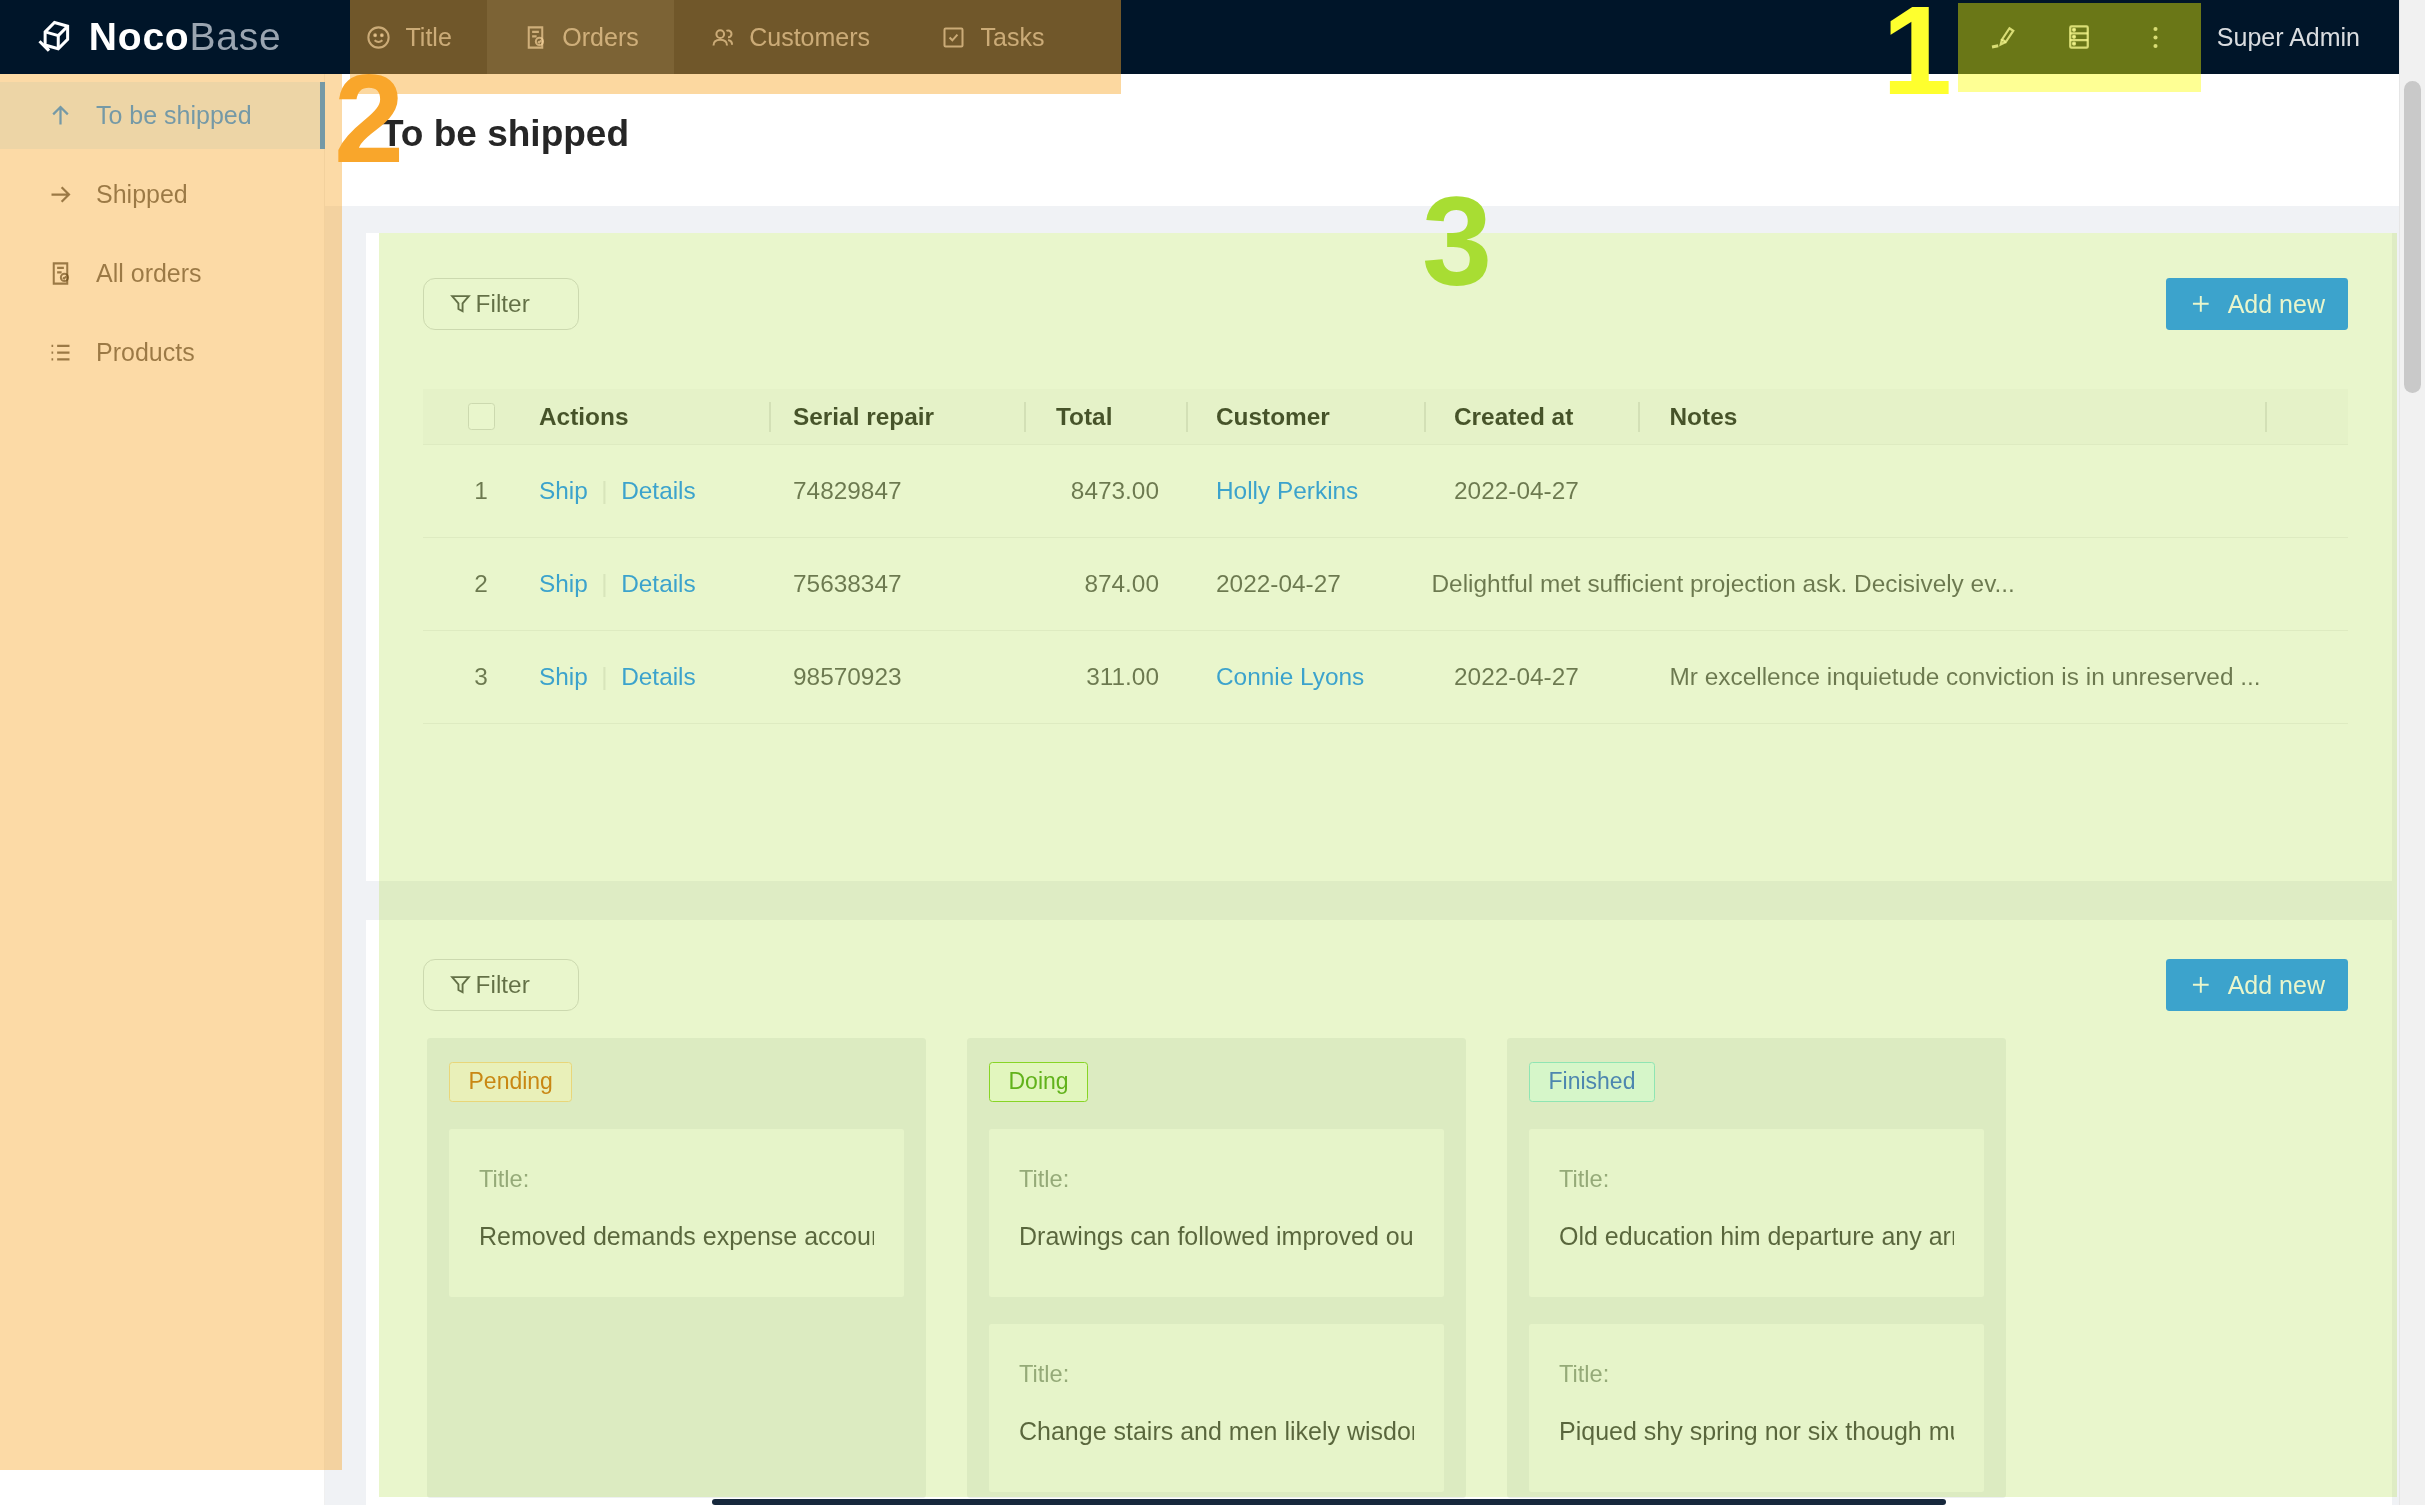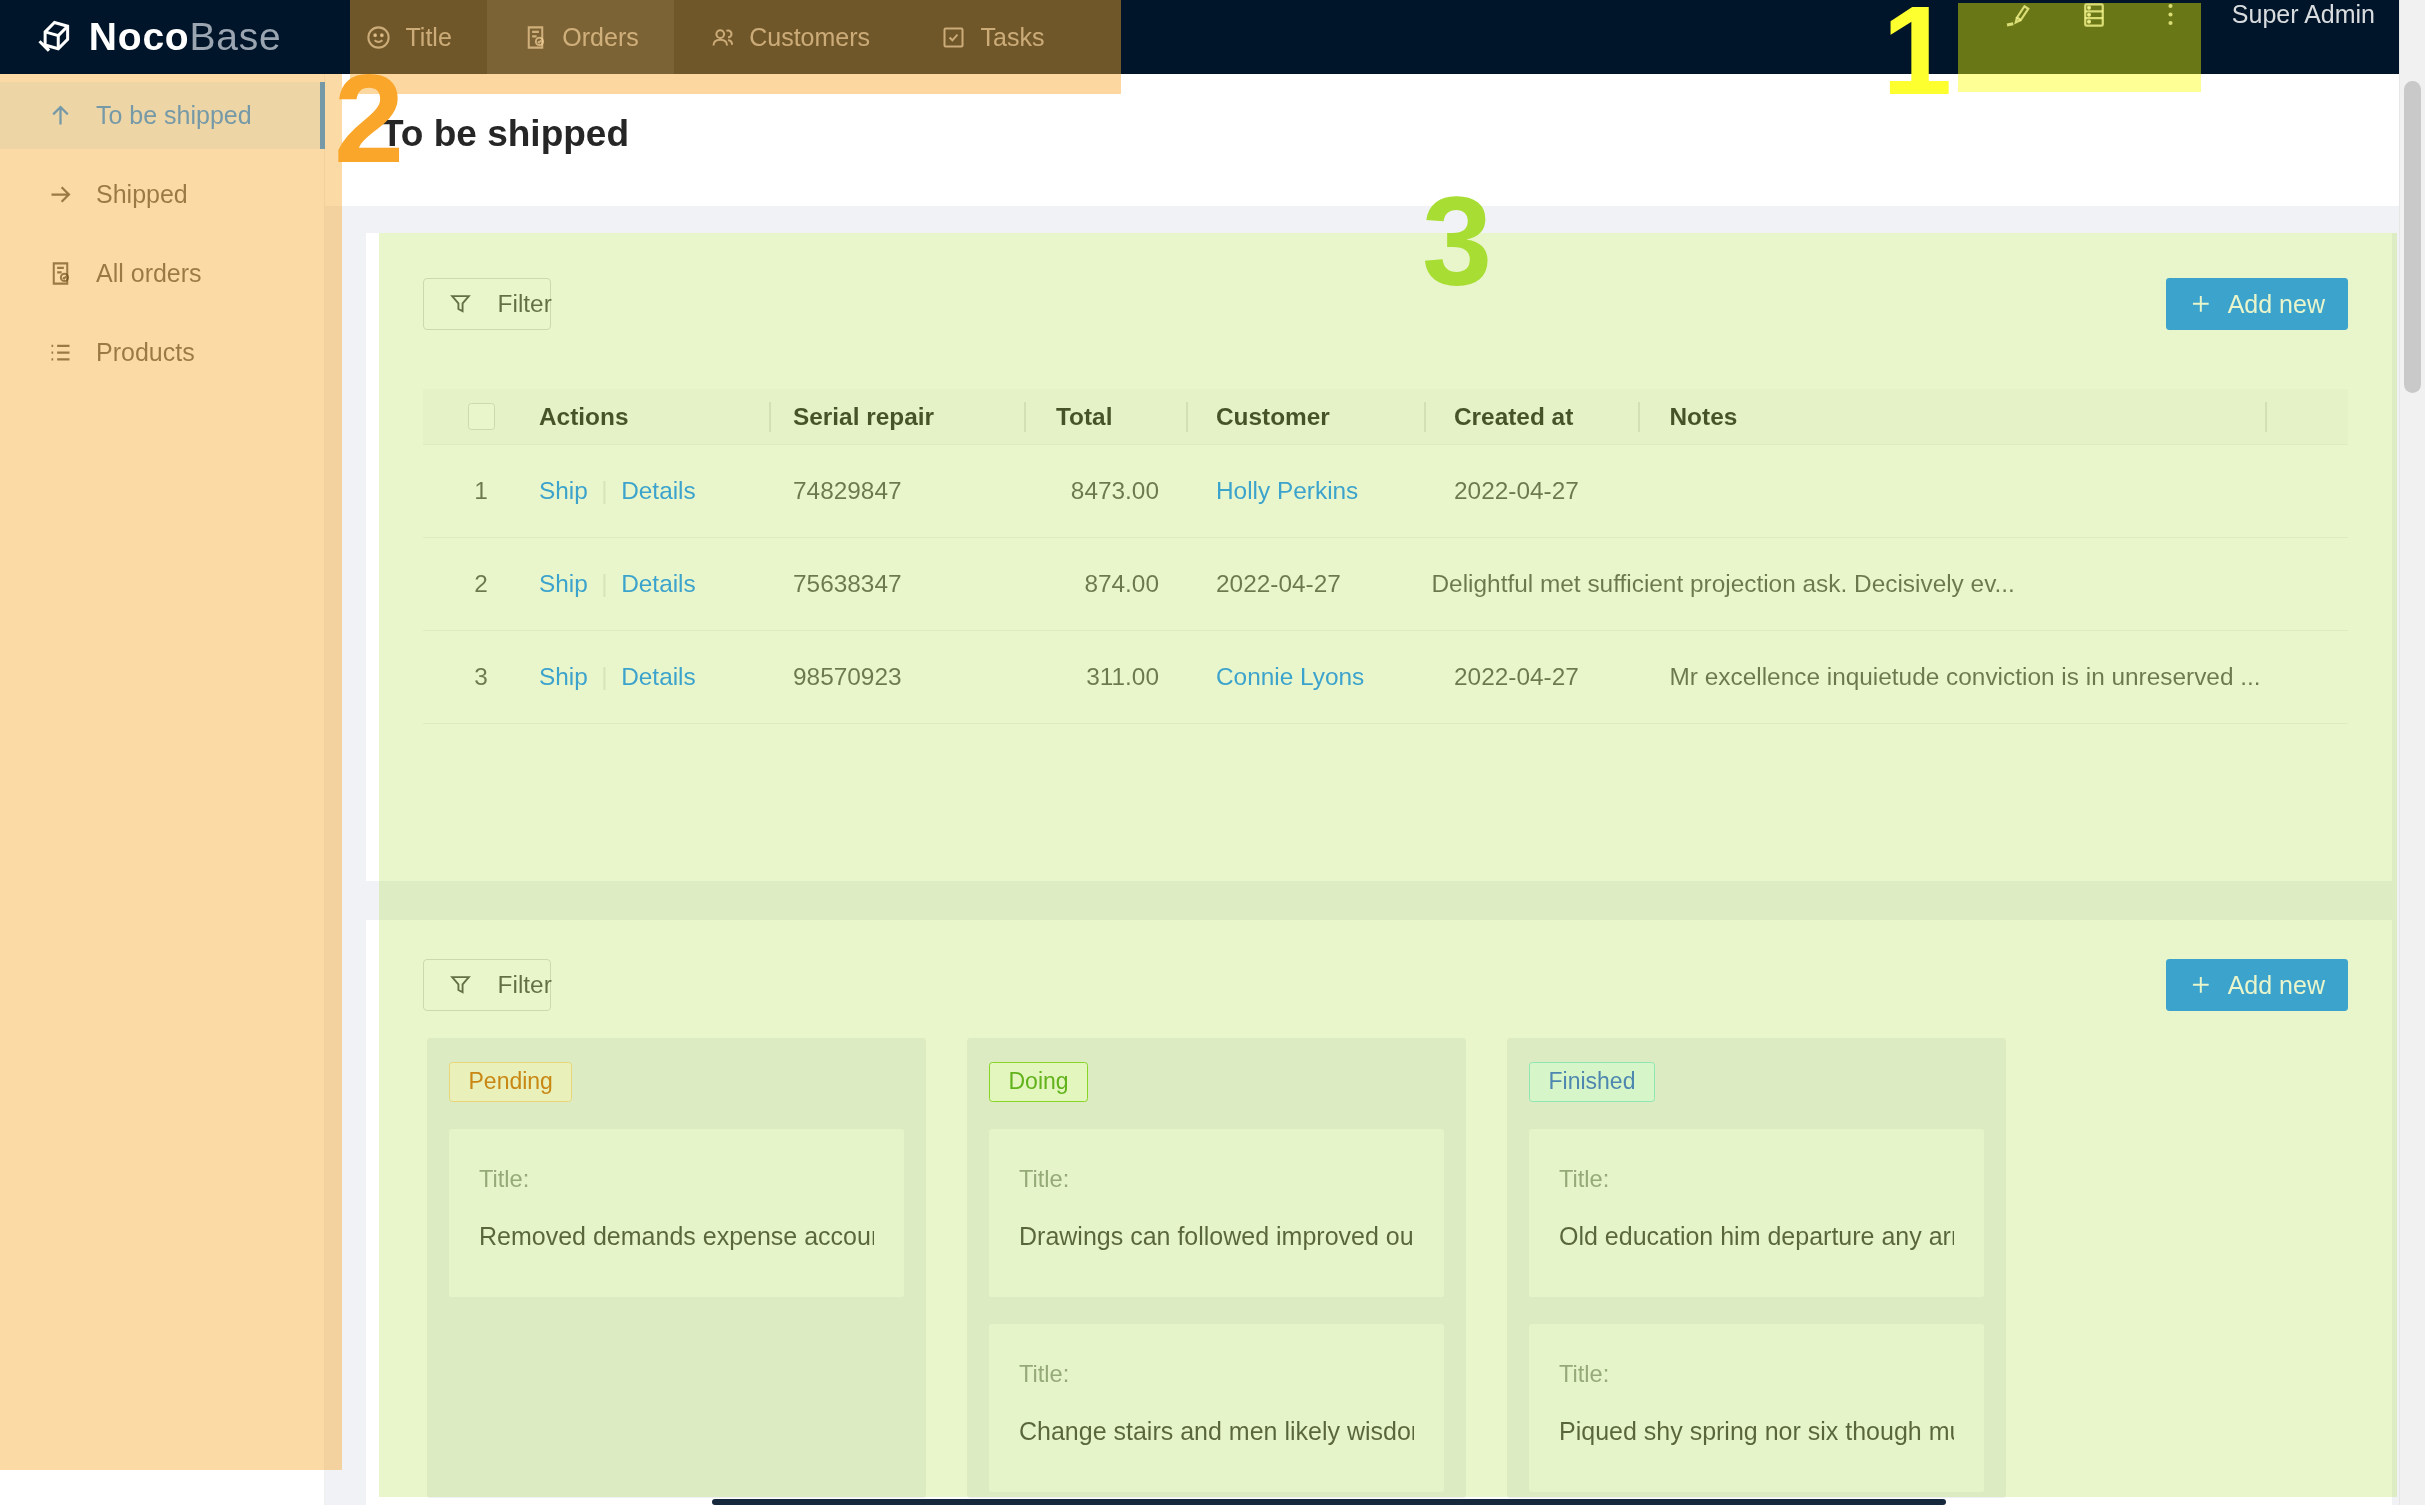--- a/index.html
+++ b/index.html
@@ -8,42 +8,42 @@
   #screen { position:relative; width:2426px; height:1505px; overflow:hidden; background:#f0f2f5; }
 
   
   .topnav { position:absolute; left:0; top:0; width:2426px; height:74px; background:#001529; display:flex; align-items:center; }
   .logo { display:flex; align-items:center; gap:11.8px; padding-left:32px; width:330px; flex:0 0 auto; }
   .logo-noco { color:#fff; font-size:39px; font-weight:bold; letter-spacing:0.8px; }
   .logo-base { color:#9aa5b1; font-size:39px; font-weight:300; letter-spacing:0.8px; }
   .nav-items { display:flex; height:74px; align-items:stretch; }
   .nav-item { display:flex; align-items:center; gap:13.5px; padding:0 35px; color:rgba(255,255,255,0.65); font-size:25px; cursor:pointer; }
   .nav-item.sel { background:rgba(255,255,255,0.09); }
-  .nav-right { position:absolute; right:51px; top:0; height:74px; display:flex; align-items:flex-start; gap:47px; }
+  .nav-right { position:absolute; right:66px; top:0; height:74px; display:flex; align-items:center; gap:47px; }
   .nav-ico { color:rgba(255,255,255,0.75); display:flex; align-items:center; }
   .user-name { color:rgba(255,255,255,0.85); font-size:25px; }
 
   
   .sidebar { position:absolute; left:0; top:74px; width:325px; height:1431px; background:#fff; border-right:1.7px solid #f0f0f0; }
   .side-item { position:relative; height:67px; margin-top:11.8px; display:flex; align-items:center; gap:22px; padding-left:47px; font-size:25px; color:rgba(0,0,0,0.65); cursor:pointer; }
   .side-item:first-child { margin-top:8.4px; }
   .side-item.sel { background:#e6f7ff; color:#1890ff; }
   .side-item.sel::after { content:""; position:absolute; right:-1.7px; top:0; width:5.9px; height:100%; background:#1890ff; }
   .side-item .sicon { display:flex; align-items:center; }
 
   
   .page-header { position:absolute; left:325px; top:74px; width:2101px; height:132px; background:#fff; }
   .page-title { position:absolute; left:56px; top:39px; font-size:37px; font-weight:600; color:#262626; }
 
   
   .card { position:absolute; left:366px; width:2026px; background:#fff; }
   .card1 { top:233px; height:648px; }
   .card2 { top:920px; height:585px; }
 
-  .btn-filter { position:absolute; display:flex; align-items:center; gap:25px; width:128px; height:52px; padding-left:23.6px; background:#fff; border:1.7px solid #d9d9d9; border-radius:4px; font-size:24.4px; color:rgba(0,0,0,0.70); cursor:pointer; }
+  .btn-filter { position:absolute; display:flex; align-items:center; gap:3px; width:156px; height:52px; padding-left:23.6px; background:#fff; border:1.7px solid #d9d9d9; border-radius:12px; font-size:24.4px; color:rgba(0,0,0,0.70); cursor:pointer; }
   .btn-add { position:absolute; display:flex; align-items:center; justify-content:center; gap:15px; width:182px; height:52px; background:#1890ff; border-radius:3.4px; font-size:25px; color:#fff; cursor:pointer; }
 
   
   .tbl { position:absolute; left:57px; top:156px; width:1925px; font-size:24.4px; color:rgba(0,0,0,0.65); }
   .trow { display:flex; align-items:center; height:93px; border-bottom:1.7px solid #f0f0f0; }
   .trow.head { height:56px; background:#fafafa; color:rgba(0,0,0,0.85); font-weight:bold; }
   .tc { position:relative; height:100%; display:flex; align-items:center; overflow:hidden; white-space:nowrap; }
   .c0 { width:116px; justify-content:center; }
   .c1 { width:232px; }
   .c2 { width:255px; padding-left:22px; }

